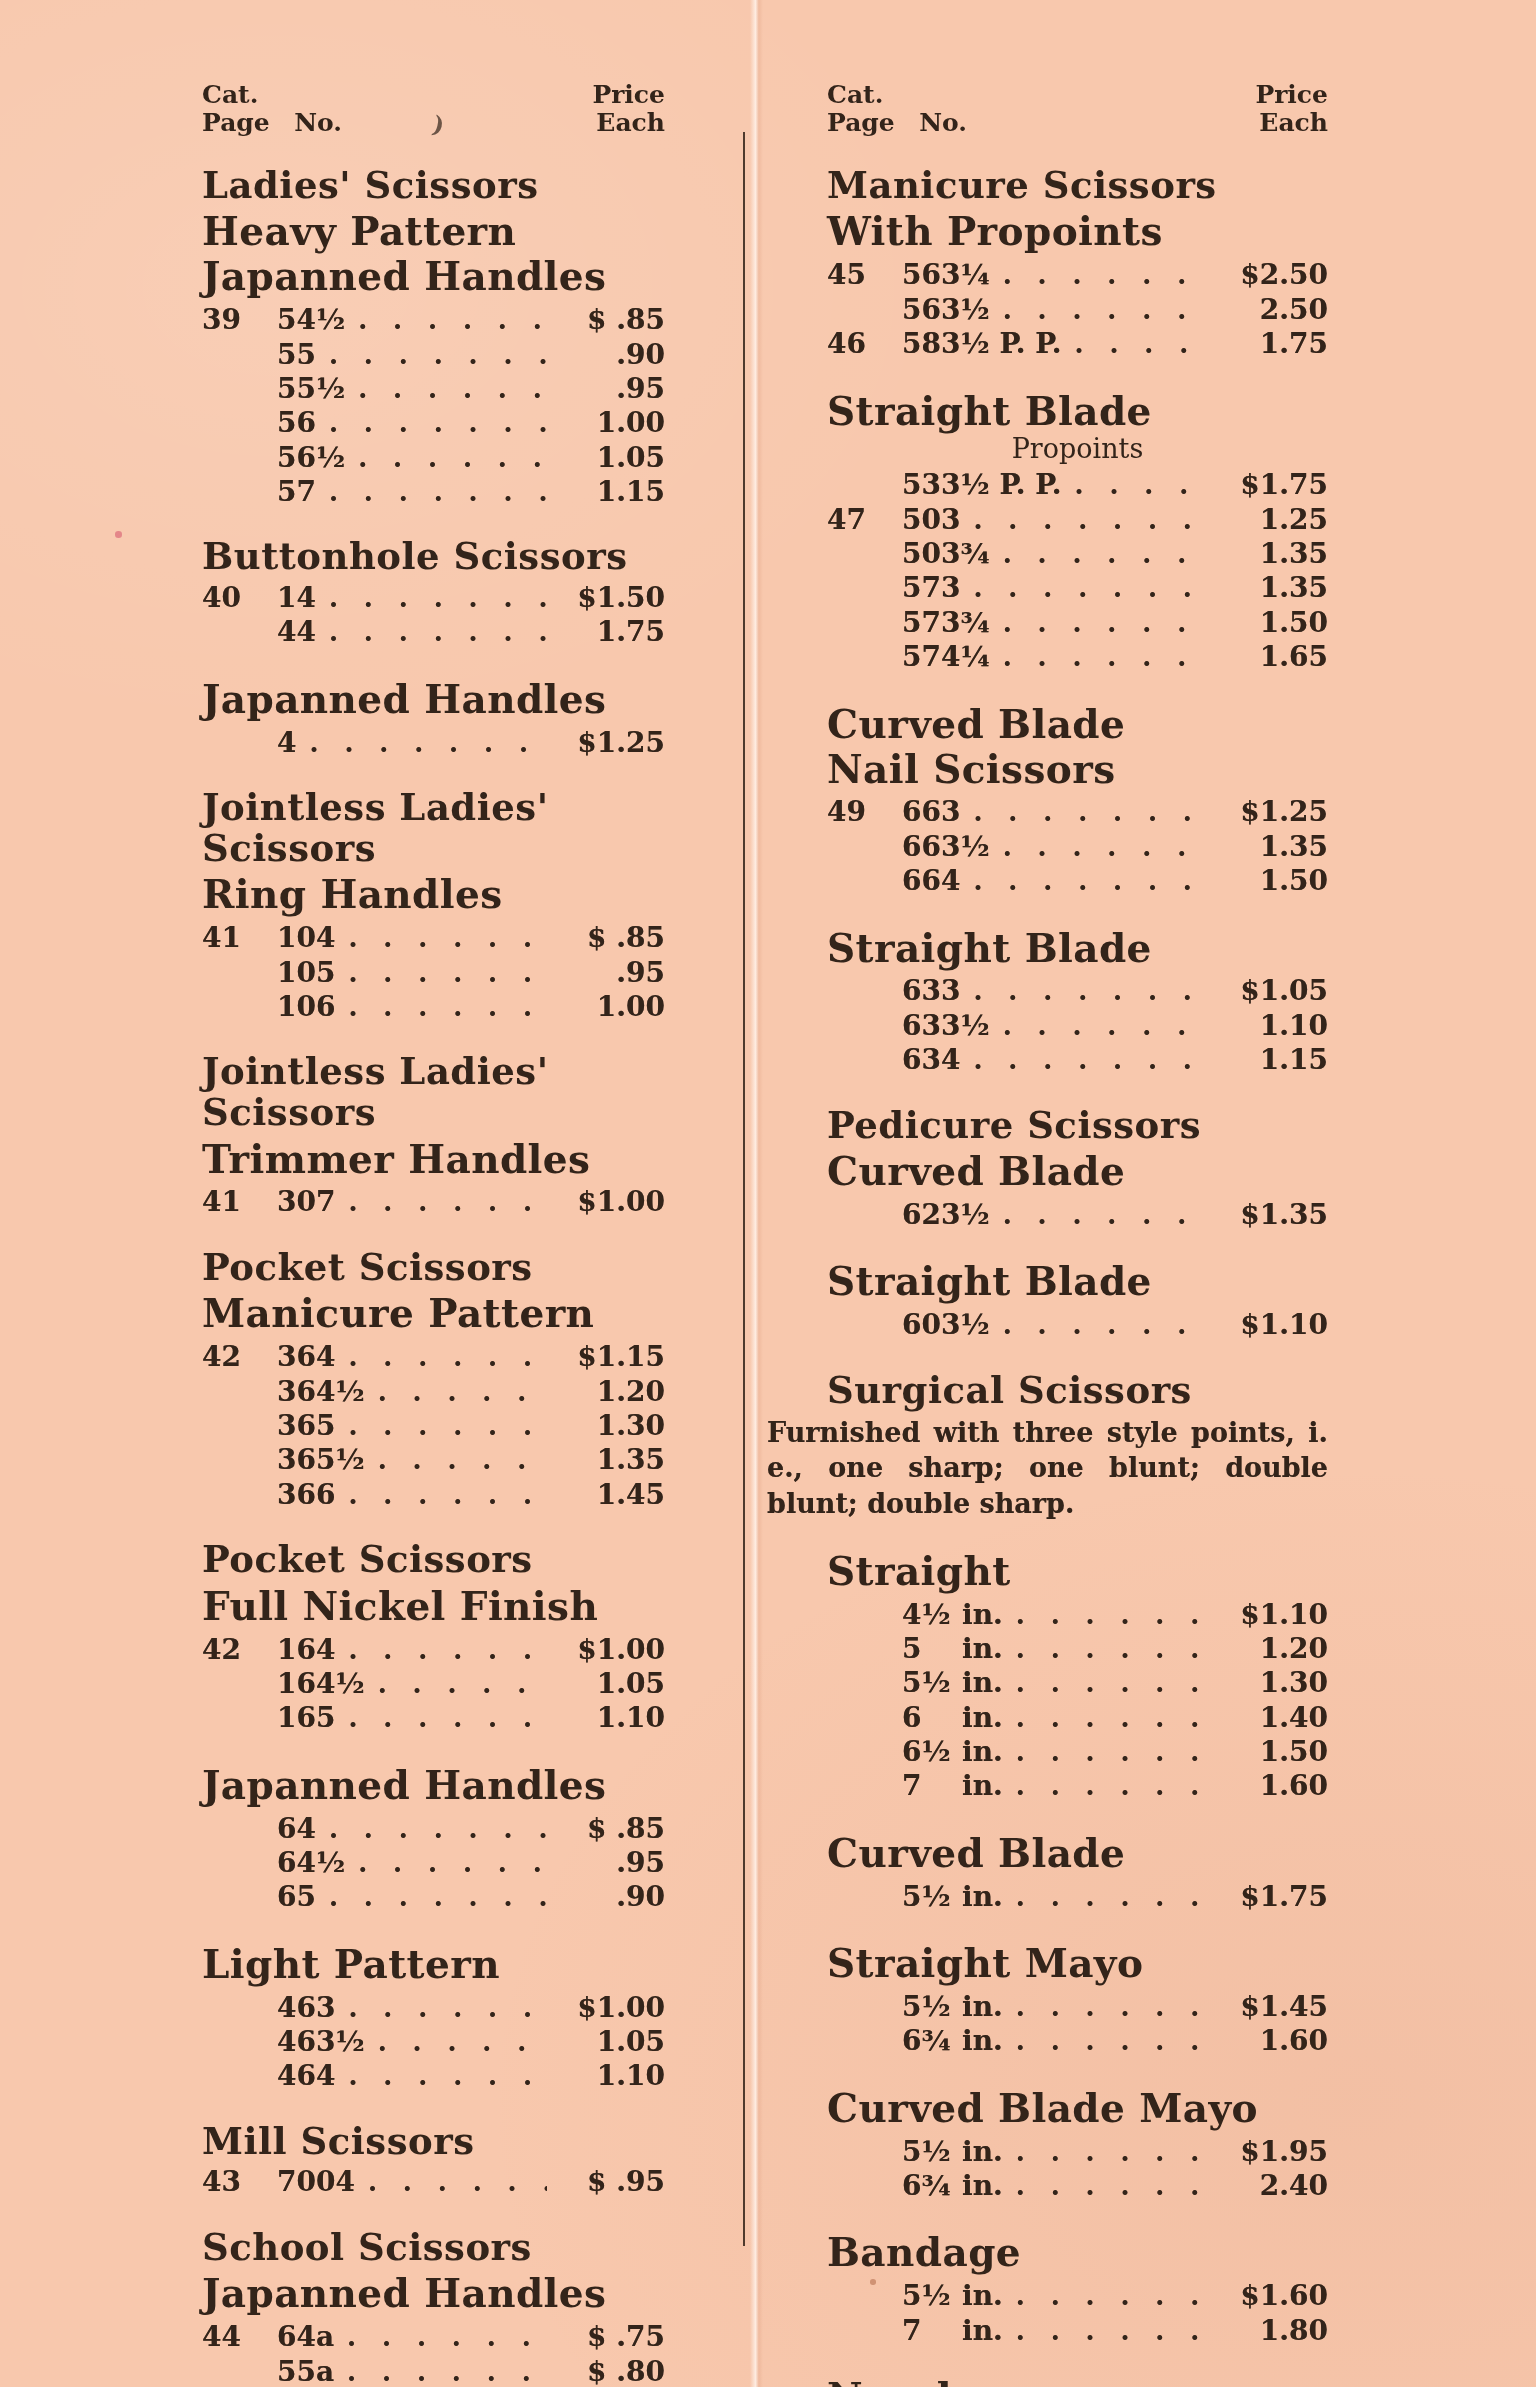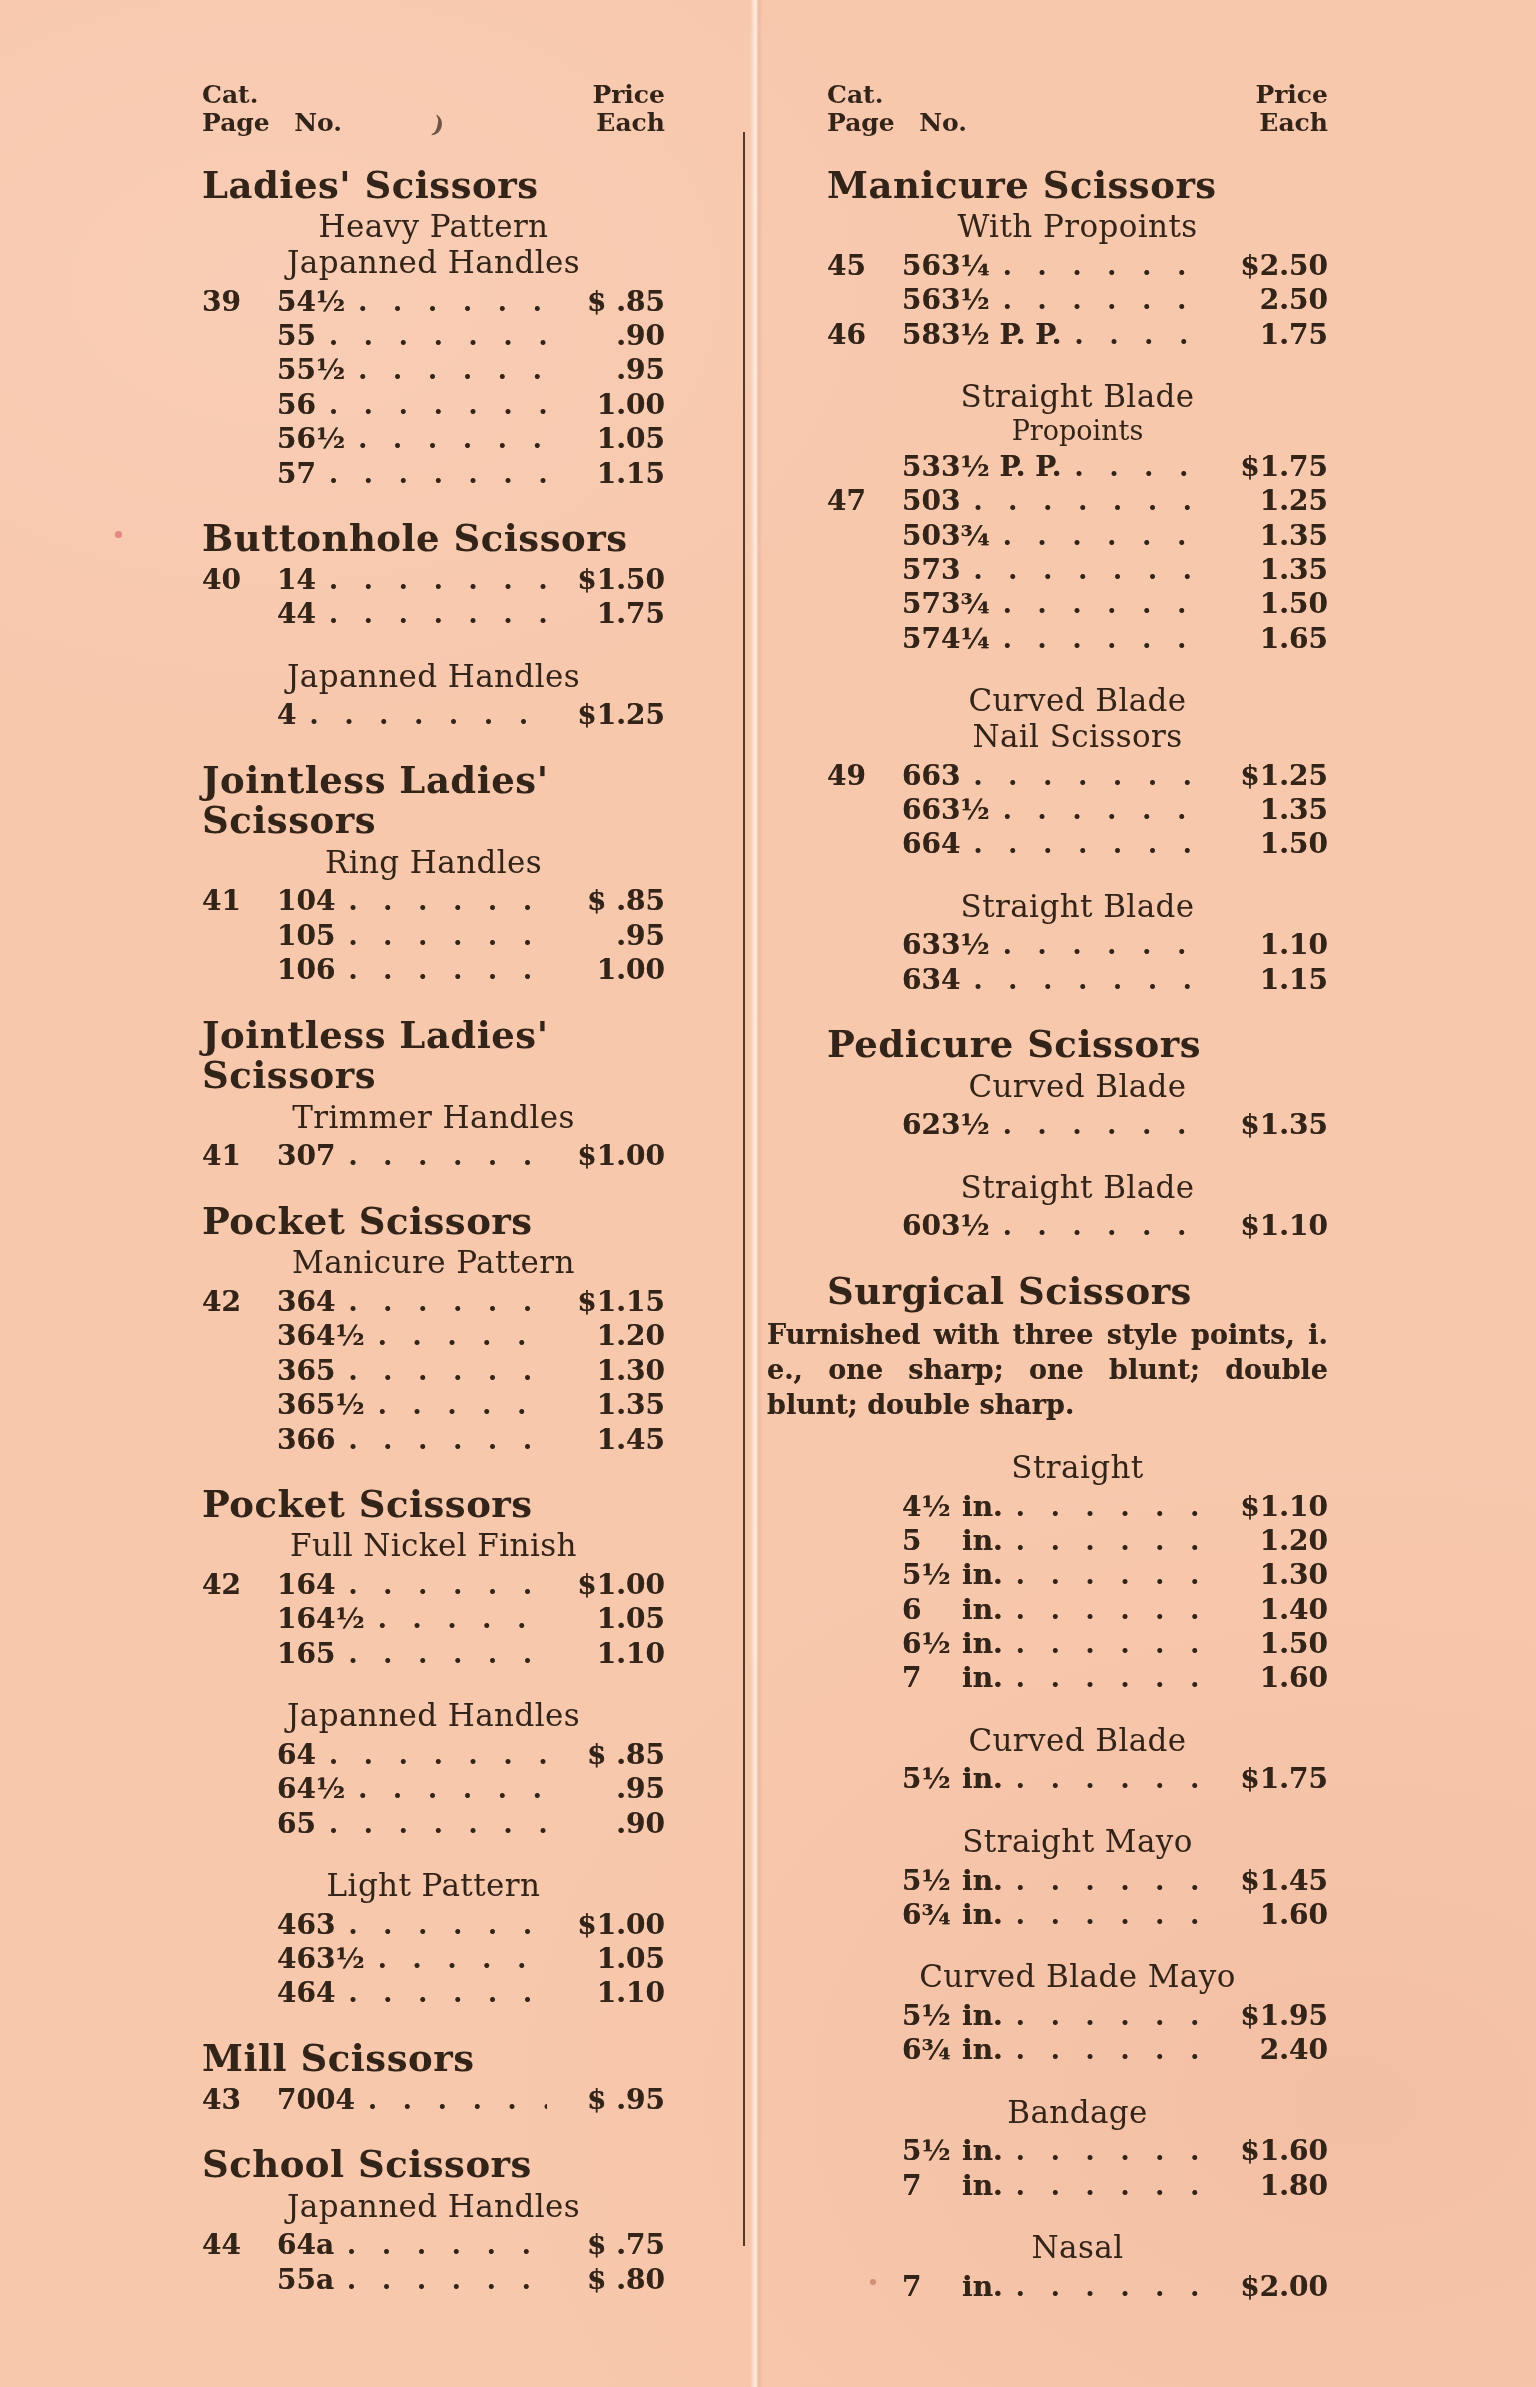--- a/index.html
+++ b/index.html
@@ -46,21 +46,21 @@
   .col-right{left:827px;width:501px;}
 
   
   .col-header{display:flex;align-items:flex-start;font-weight:700;font-size:25px;line-height:1.12;}
   .hdr-catpage{display:flex;flex-direction:column;}
   .hdr-no{align-self:flex-end;margin-left:24.5px;}
   .hdr-price{margin-left:auto;display:flex;flex-direction:column;text-align:right;}
 
   section{margin-top:28px;}
   .hd-h1{font-size:37px;font-weight:700;line-height:1.1;letter-spacing:0.5px;}
-  .hd-h2{font-size:31px;font-weight:400;text-align:center;line-height:1.15;letter-spacing:0.4px;}
+  .hd-h2{font-size:39px;font-weight:700;text-align:left;line-height:1.15;letter-spacing:0.4px;}
   .hd-h3{font-size:27px;font-weight:400;text-align:center;line-height:1.15;}
   .spaced{margin-top:15px;}
   .hd-h1 + .hd-h2{margin-top:3.8px;}
 
   .rows{margin-top:5px;}
   .row{display:flex;align-items:baseline;font-size:28px;font-weight:700;line-height:1.16;margin-bottom:1.9px;
        text-shadow:0 0 0.6px rgba(51,36,26,.55);}
   .cell-page{width:75px;flex:none;}
   .cell-no{flex:none;white-space:pre;}
   .cell-no .size{display:inline-block;width:60px;}
@@ -441,20 +441,26 @@
             <span class="dots"></span>
             <span class="cell-price">1.50</span>
           </div>
         </div>
       </section>
       <section class="section">
         <div class="hd-h2">Straight Blade</div>
         <div class="rows">
           <div class="row">
             <span class="cell-page"></span>
+            <span class="cell-no">633</span>
+            <span class="dots"></span>
+            <span class="cell-price">$1.05</span>
+          </div>
+          <div class="row">
+            <span class="cell-page"></span>
             <span class="cell-no">633½</span>
             <span class="dots"></span>
             <span class="cell-price">1.10</span>
           </div>
           <div class="row">
             <span class="cell-page"></span>
             <span class="cell-no">634</span>
             <span class="dots"></span>
             <span class="cell-price">1.15</span>
           </div>

